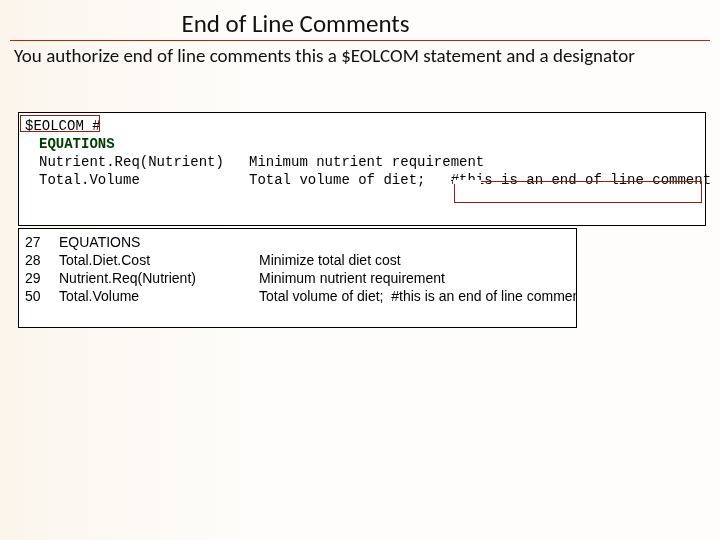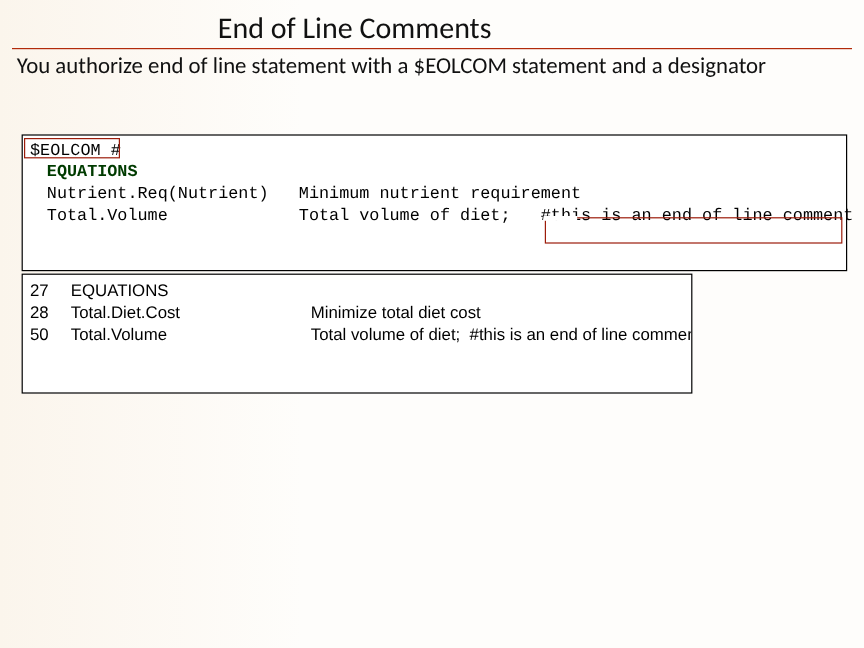--- a/index.html
+++ b/index.html
@@ -138,32 +138,33 @@
   }
 </style>
 </head>
 <body>
 <div class="slide">
 
 <div class="title">End of Line Comments</div>
 <div class="underline"></div>
 
 <div class="subtitle">
-  <span>You authorize  end of line statement with a </span><span class="kw">$EOLCOM</span><span> statement and a designator</span>
+  <span>You authorize  end of line comments this a </span><span class="kw">$EOLCOM</span><span> statement and a designator</span>
 </div>
 
 <div class="codebox1">
   <div class="row">$EOLCOM #</div>
   <div class="row indent bold-green">EQUATIONS</div>
   <div class="row indent"><span class="col1">Nutrient.Req(Nutrient)</span><span>Minimum nutrient requirement</span></div>
   <div class="row indent"><span class="col1">Total.Volume</span><span>Total volume of diet;   #this is an end of line comment</span></div>
 </div>
 
 <div class="redbox red-eolcom"></div>
 <div class="redbox red-comment"></div>
 
 <div class="codebox2">
   <div class="row"><span class="ln">27</span><span class="col1">EQUATIONS</span><span></span></div>
   <div class="row"><span class="ln">28</span><span class="col1">Total.Diet.Cost</span><span>Minimize total diet cost</span></div>
+  <div class="row"><span class="ln">29</span><span class="col1">Nutrient.Req(Nutrient)</span><span>Minimum nutrient requirement</span></div>
   <div class="row"><span class="ln">50</span><span class="col1">Total.Volume</span><span>Total volume of diet;  #this is an end of line comment</span></div>
 </div>
 
 </div>
 
 </body></html>

